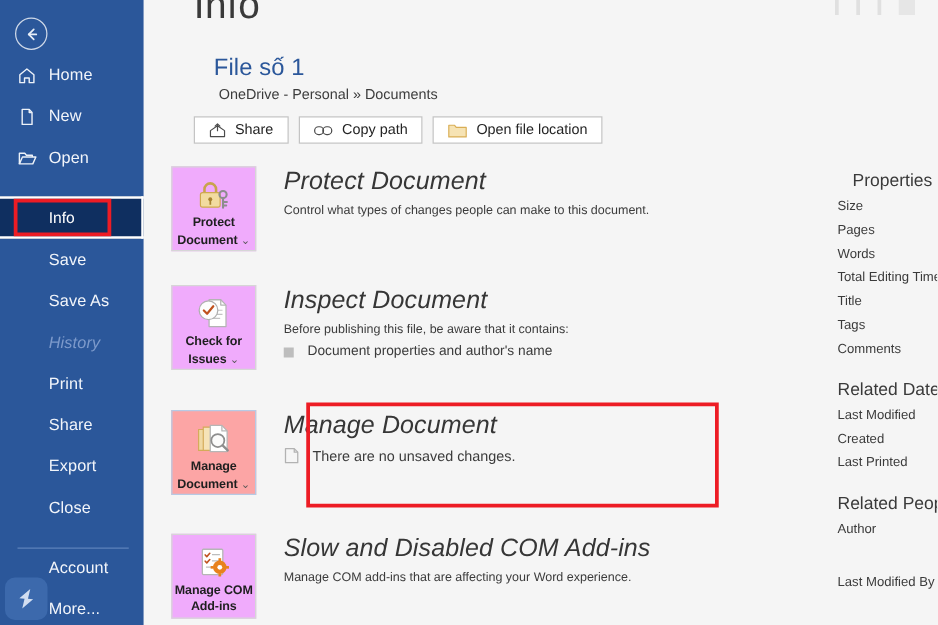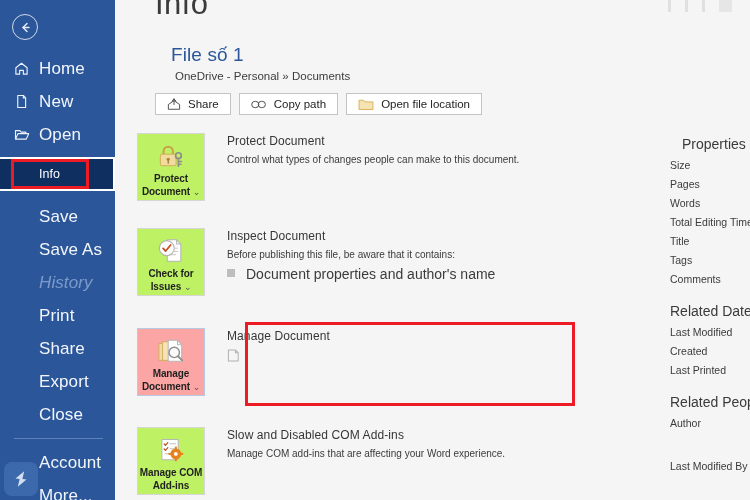--- a/index.html
+++ b/index.html
@@ -33,23 +33,23 @@
     border-radius: 50%;
     display: flex; align-items: center; justify-content: center;
     color: #e8eef7;
   }
   .back-btn svg { display:block; }
 
   .nav-item {
     position: relative;
     height: 33px;
     display: flex;
-    align-items: center;
+    align-items: flex-start;
     padding-left: 13px;
-    font-size: 17px;
+    font-size: 13px;
     color: #f2f5fa;
     letter-spacing: .1px;
     white-space: nowrap;
   }
   .nav-item .nav-ico {
     width: 17px; height: 17px;
     margin-right: 9px;
     display: flex; align-items: center; justify-content: center;
     flex: 0 0 17px;
   }
@@ -156,21 +156,21 @@
   
   .section {
     position: absolute;
     left: 22px;
     display: flex;
     align-items: flex-start;
   }
   .big-btn {
     width: 68px; height: 68px;
     border: 1px solid #d6d6d6;
-    background: #bef264;
+    background: #f0abfc;
     display: flex;
     flex-direction: column;
     align-items: center;
     justify-content: flex-start;
     padding-top: 7px;
     flex: 0 0 68px;
   }
   .big-btn.highlighted {
     background: #fca5a5;
     border: 1px solid #b7c9e4;
@@ -185,36 +185,37 @@
     font-weight: bold;
     color: #1f1f1f;
     text-align: center;
     line-height: 12.5px;
     letter-spacing: -.1px;
   }
   .bb-lab .caret { font-weight: normal; font-size: 9px; color:#555; }
 
   .sec-text { margin-left: 22px; padding-top: 1px; }
   .sec-head {
-    font-size: 12px;
+    font-size: 20px;
     font-weight: 400;
     color: #363636;
     letter-spacing: .1px;
+    font-style: italic;
   }
   .sec-sub {
     margin-top: 4px;
     font-size: 10px;
     color: #3b3b3b;
     line-height: 16px;
   }
   .sec-bullet {
     margin-top: 3px;
     display: flex;
     align-items: flex-start;
-    font-size: 14px;
+    font-size: 11px;
     color: #3b3b3b;
     gap: 11px;
   }
   .bullet-sq {
     width: 8px; height: 8px;
     background: #bdbdbd;
     margin-top: 3px;
     flex: 0 0 8px;
   }
   .sec-status {
@@ -490,20 +491,21 @@
       </div>
       <div class="sec-text">
         <div class="sec-head">Manage Document</div>
         <div class="sec-status">
           <span>
             <svg width="14" height="15" viewBox="0 0 15 16">
               <path d="M1.5 2 H9 L12 5 V14 H1.5 Z" fill="none" stroke="#b2b2b2" stroke-width="1.1" stroke-linejoin="round"></path>
               <path d="M9 2 V5 H12" fill="none" stroke="#b2b2b2" stroke-width="1.1" stroke-linejoin="round"></path>
             </svg>
           </span>
+          <span>There are no unsaved changes.</span>
         </div>
       </div>
     </div>
 
     <div class="section" style="top:427px;">
       <div class="big-btn">
         <span class="bb-ico">
           <svg width="29" height="27" viewBox="0 0 30 28">
             <rect x="5" y="2.5" width="17" height="21" rx="1" fill="#ffffff" stroke="#b6b6b6" stroke-width="1.1"></rect>
             <path d="M7.4 7.2 L8.7 8.6 L11.2 5.8" fill="none" stroke="#c0521f" stroke-width="1.3" stroke-linecap="round" stroke-linejoin="round"></path>

